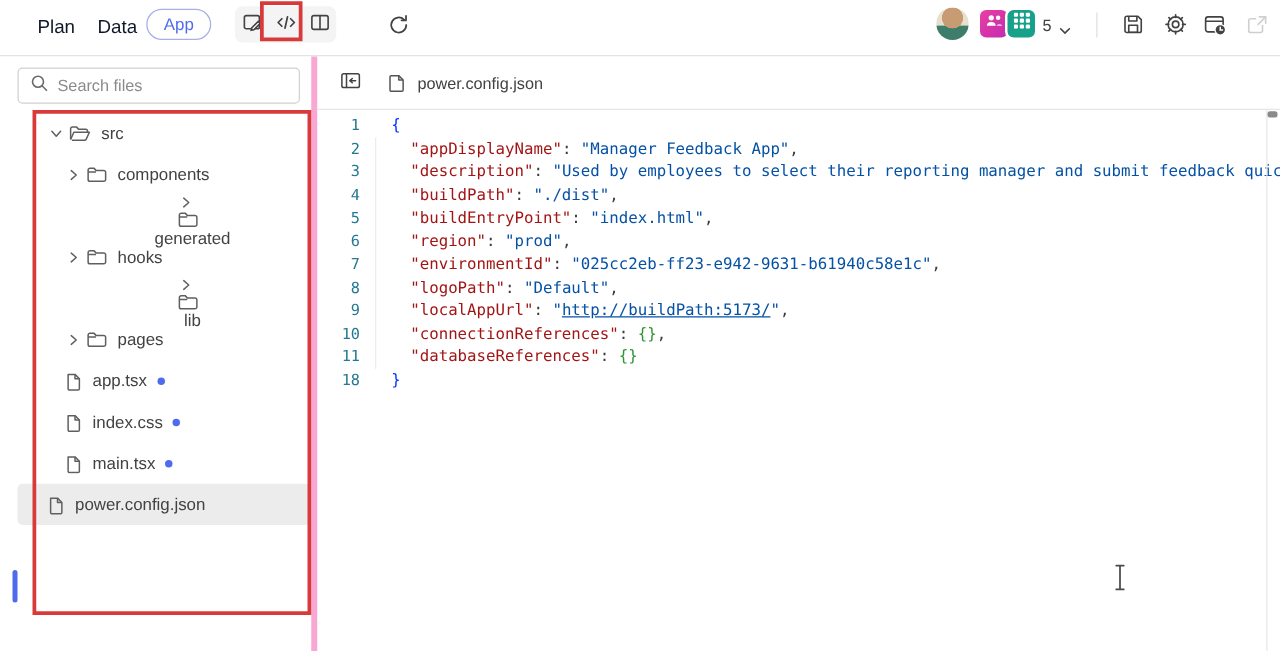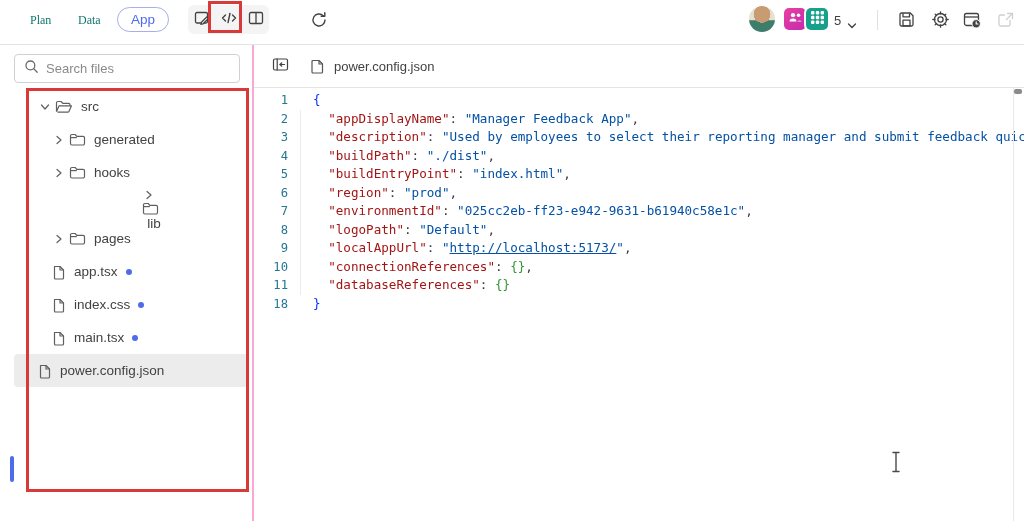--- a/index.html
+++ b/index.html
@@ -2,21 +2,21 @@
 <html><head>
 <meta charset="utf-8">
 <style>
   * { margin:0; padding:0; box-sizing:border-box; }
   html,body { width:1024px; height:521px; overflow:hidden; background:#fff;
     font-family:"Liberation Sans", sans-serif; color:#424242; }
 
   
   #topbar { position:absolute; left:0; top:0; width:1024px; height:45px; background:#fff;
     border-bottom:1px solid #e3e3e3; z-index:20; }
-  .navlbl { position:absolute; top:13px; font-size:12px; color:#0f766e; cursor:pointer;font-family:Liberation Serif, serif; }
+  .navlbl { position:absolute; top:13px; font-size:15px; color:#0f172a; cursor:pointer; }
   #nav-plan { left:30px; } #nav-data { left:78px; }
   #app-pill { position:absolute; left:117px; top:7px; height:25px; padding:0 13px;
     border:1px solid #a7aee8; border-radius:13px; background:#fff; color:#4f6bed;
     font-size:13.5px; font-family:inherit; }
   #switcher { position:absolute; left:188px; top:5px; width:81px; height:29px;
     background:#f4f4f4; border-radius:6px; display:flex; align-items:center; }
   .swbtn { width:27px; height:29px; display:flex; align-items:center; justify-content:center;
     background:transparent; border:none; }
   .redbox { position:absolute; border:3px solid #d83a3a; z-index:30; pointer-events:none; }
   #redbox-code { left:208px; top:1px; width:34px; height:32px; }
@@ -33,21 +33,21 @@
   #presence-grid { left:806px; background:#17a08a; box-shadow:0 0 0 2px #fff; }
   #presence-count { position:absolute; left:834px; top:13px; font-size:13px; }
   #presence-chevron { position:absolute; left:847px; top:16px; }
   #tb-divider { position:absolute; left:877px; top:10px; width:1px; height:20px; background:#e0e0e0; }
   .tbicon { position:absolute; top:8px; width:26px; height:26px; border:none; background:transparent;
     display:flex; align-items:center; justify-content:center; }
   #save-btn{left:893px;} #settings-btn{left:927px;} #history-btn{left:959px;} #share-btn{left:993px;}
 
   
   #sidebar { position:absolute; left:0; top:45px; width:254px; height:476px; background:#fff;
-    border-right:2px solid #f9a8d4;padding-left:26px; }
+    border-right:5px solid #f9a8d4;padding-left:26px; }
   #searchbox { position:absolute; left:14px; top:9px; width:226px; height:29px;
     border:1px solid #d1d1d1; border-radius:4px; background:#fff; display:flex; align-items:center; }
   #searchbox svg { margin-left:9px; flex:none; }
   #search-input { border:none; outline:none; background:transparent; flex:1; margin-left:7px;
     font-size:13px; font-family:inherit; color:#424242; }
   #search-input::placeholder { color:#8a8a8a; }
   #file-tree { position:absolute; left:14px; top:45px; width:234px; }
   .trow { height:33px; display:flex; align-items:center; cursor:pointer; border-radius:4px; }
   .trow.sel { background:#ececec; }
   .ticon { display:flex; align-items:center; justify-content:center; flex:none; }
@@ -242,20 +242,34 @@
           <svg width="12" height="12" viewBox="0 0 12 12" fill="none" stroke="#616161" stroke-width="1.2" stroke-linecap="round" stroke-linejoin="round">
             <polyline points="4,2.5 8,6 4,9.5"></polyline>
           </svg>
         </span>
         <span class="ticon">
           <svg width="17" height="15" viewBox="0 0 17 15" fill="none" stroke="#5f5f5f" stroke-width="1.2" stroke-linejoin="round">
             <path d="M1.5 4 a1.5 1.5 0 0 1 1.5 -1.5 h3.1 l1.7 1.8 h6.2 a1.5 1.5 0 0 1 1.5 1.5 v5.7 a1.5 1.5 0 0 1 -1.5 1.5 h-11 a1.5 1.5 0 0 1 -1.5 -1.5 z"></path>
             <path d="M1.5 5.6 h6.3"></path>
           </svg>
         </span>
+        <span class="tlabel">components</span>
+      </div>
+      <div class="trow" style="padding-left: 38px; flex-direction: column;">
+        <span class="ticon chev">
+          <svg width="12" height="12" viewBox="0 0 12 12" fill="none" stroke="#616161" stroke-width="1.2" stroke-linecap="round" stroke-linejoin="round">
+            <polyline points="4,2.5 8,6 4,9.5"></polyline>
+          </svg>
+        </span>
+        <span class="ticon">
+          <svg width="17" height="15" viewBox="0 0 17 15" fill="none" stroke="#5f5f5f" stroke-width="1.2" stroke-linejoin="round">
+            <path d="M1.5 4 a1.5 1.5 0 0 1 1.5 -1.5 h3.1 l1.7 1.8 h6.2 a1.5 1.5 0 0 1 1.5 1.5 v5.7 a1.5 1.5 0 0 1 -1.5 1.5 h-11 a1.5 1.5 0 0 1 -1.5 -1.5 z"></path>
+            <path d="M1.5 5.6 h6.3"></path>
+          </svg>
+        </span>
         <span class="tlabel">generated</span>
       </div>
       <div class="trow" style="padding-left: 38px;">
         <span class="ticon chev">
           <svg width="12" height="12" viewBox="0 0 12 12" fill="none" stroke="#616161" stroke-width="1.2" stroke-linecap="round" stroke-linejoin="round">
             <polyline points="4,2.5 8,6 4,9.5"></polyline>
           </svg>
         </span>
         <span class="ticon">
           <svg width="17" height="15" viewBox="0 0 17 15" fill="none" stroke="#5f5f5f" stroke-width="1.2" stroke-linejoin="round">
@@ -363,21 +377,21 @@
     <div id="indent-guide"></div>
     <div id="code-lines">
         <div class="cline"><span class="lnum">1</span><span class="ltext"><span class="b1">{</span></span></div>
         <div class="cline"><span class="lnum">2</span><span class="ltext"><span class="pln">  </span><span class="key">"appDisplayName"</span><span class="pln">: </span><span class="str">"Manager Feedback App"</span><span class="pln">,</span></span></div>
         <div class="cline"><span class="lnum">3</span><span class="ltext"><span class="pln">  </span><span class="key">"description"</span><span class="pln">: </span><span class="str">"Used by employees to select their reporting manager and submit feedback quick</span></span></div>
         <div class="cline"><span class="lnum">4</span><span class="ltext"><span class="pln">  </span><span class="key">"buildPath"</span><span class="pln">: </span><span class="str">"./dist"</span><span class="pln">,</span></span></div>
         <div class="cline"><span class="lnum">5</span><span class="ltext"><span class="pln">  </span><span class="key">"buildEntryPoint"</span><span class="pln">: </span><span class="str">"index.html"</span><span class="pln">,</span></span></div>
         <div class="cline"><span class="lnum">6</span><span class="ltext"><span class="pln">  </span><span class="key">"region"</span><span class="pln">: </span><span class="str">"prod"</span><span class="pln">,</span></span></div>
         <div class="cline"><span class="lnum">7</span><span class="ltext"><span class="pln">  </span><span class="key">"environmentId"</span><span class="pln">: </span><span class="str">"025cc2eb-ff23-e942-9631-b61940c58e1c"</span><span class="pln">,</span></span></div>
         <div class="cline"><span class="lnum">8</span><span class="ltext"><span class="pln">  </span><span class="key">"logoPath"</span><span class="pln">: </span><span class="str">"Default"</span><span class="pln">,</span></span></div>
-        <div class="cline"><span class="lnum">9</span><span class="ltext"><span class="pln">  </span><span class="key">"localAppUrl"</span><span class="pln">: </span><span class="str">"</span><span class="lnk">http://localhost:5173/</span><span class="str">"</span><span class="pln">,</span></span></div>
+        <div class="cline"><span class="lnum">9</span><span class="ltext"><span class="pln">  </span><span class="key">"localAppUrl"</span><span class="pln">: </span><span class="str">"</span><span class="lnk">http://buildPath:5173/</span><span class="str">"</span><span class="pln">,</span></span></div>
         <div class="cline"><span class="lnum">10</span><span class="ltext"><span class="pln">  </span><span class="key">"connectionReferences"</span><span class="pln">: </span><span class="b2">{}</span><span class="pln">,</span></span></div>
         <div class="cline"><span class="lnum">11</span><span class="ltext"><span class="pln">  </span><span class="key">"databaseReferences"</span><span class="pln">: </span><span class="b2">{}</span></span></div>
         <div class="cline"><span class="lnum">18</span><span class="ltext"><span class="b1">}</span></span></div>
       </div>
   </div>
 
   <div id="vscroll-line"></div>
   <div id="scroll-thumb"></div>
 
   <span id="ibeam">

